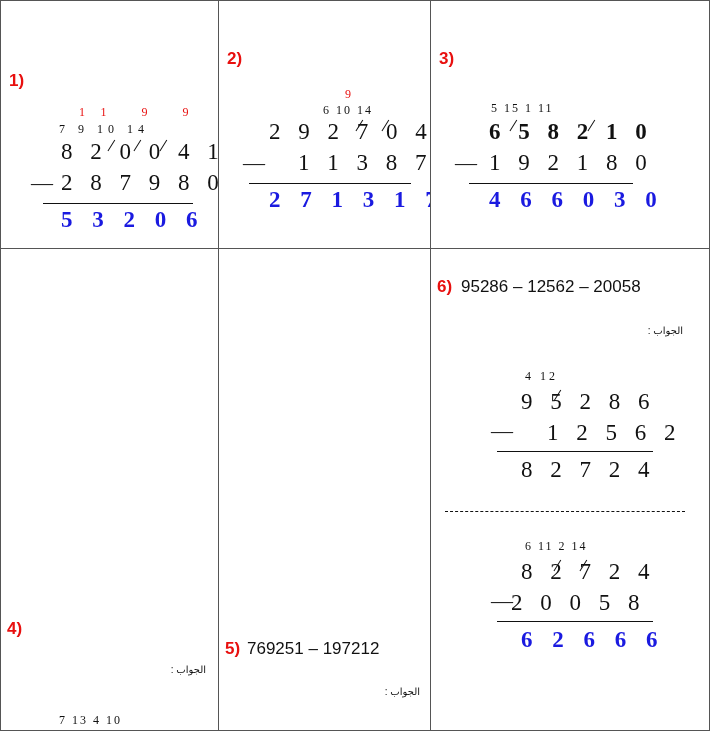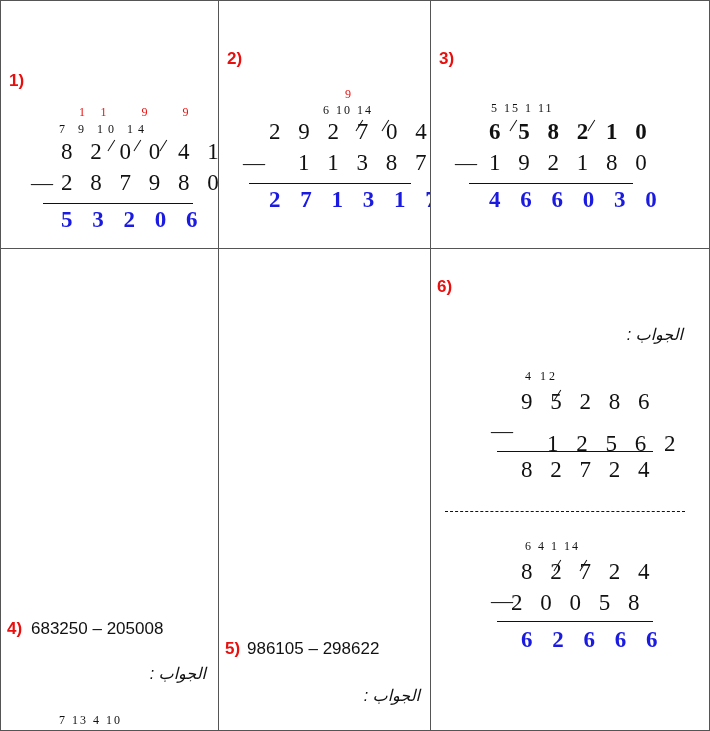--- a/index.html
+++ b/index.html
@@ -40,24 +40,23 @@
     font-size:17px;
   }
   .prompt{
     position:absolute;
     font-size:17px;
     color:#111;
     white-space:nowrap;
   }
   .answer-label{
     position:absolute;
-    font-size:16px;
+    font-size:10px;
     color:#111;
     direction:rtl;
-    font-style:italic;
   }
 
   
   .calc{
     position:absolute;
     font-family:"Liberation Serif", serif;
   }
   .row{
     position:relative;
     height:25px;
@@ -175,21 +174,20 @@
         </div>
         <div class="rule" style="position:absolute;left:20px;top:86px;width:164px;"></div>
         <div class="row" style="top:24px;">
           <span class="digits result" style="position:absolute;left:40px;top:0;">4 6 6 0 3 0</span>
         </div>
       </div>
     </div>
 
     <div class="cell last-row">
       <div class="qnum" style="left:6px;top:370px;">4)</div>
-      <div class="prompt" style="left:30px;top:370px;">683250  –  205008</div>
       <div class="answer-label" style="right:12px;top:415px;">الجواب :</div>
 
       <div class="calc" style="left:24px;top:464px;">
         <div class="row" style="height:16px;">
           <span class="carry" style="left:34px;top:0px;letter-spacing:2px;">7 13     4 10</span>
         </div>
         <div class="row" style="top:4px;">
           
           
           
@@ -200,21 +198,21 @@
         </div>
 
         <div class="row" style="top:22px;">
           
         </div>
       </div>
     </div>
 
     <div class="cell last-row">
       <div class="qnum" style="left:6px;top:390px;">5)</div>
-      <div class="prompt" style="left:28px;top:390px;">986105 – 298622</div>
+      <div class="prompt" style="left:28px;top:390px;">769251 – 197212</div>
       <div class="answer-label" style="right:10px;top:437px;">الجواب :</div>
 
       <div class="calc" style="left:20px;top:484px;">
         <div class="row" style="height:16px;">
           
         </div>
         <div class="row" style="top:4px;">
           
           
           
@@ -228,45 +226,46 @@
         </div>
 
         <div class="row" style="top:22px;">
           
         </div>
       </div>
     </div>
 
     <div class="cell last-col last-row">
       <div class="qnum" style="left:6px;top:28px;">6)</div>
+      <div class="prompt" style="left:30px;top:28px;">95286 – 12562 – 20058</div>
       <div class="answer-label" style="right:28px;top:76px;">الجواب :</div>
 
       <div class="calc" style="left:52px;top:120px;">
         <div class="row" style="height:16px;">
           <span class="carry" style="left:42px;top:0px;letter-spacing:3px;text-align:right;">4  12</span>
         </div>
         <div class="row" style="top:4px;">
           <span class="digits" style="position:absolute;left:38px;top:0;">9 5 2 8 6</span>
           <span class="strike" style="left:68px;top:6px;"></span>
         </div>
         <div class="row" style="top:10px;">
           <span class="minus" style="left:8px;top:-2px;">—</span>
-          <span class="digits" style="position:absolute;left:64px;top:11px;">1 2 5 6 2</span>
+          <span class="digits" style="position:absolute;left:64px;top:0;">1 2 5 6 2</span>
         </div>
         <div class="rule" style="position:absolute;left:14px;top:82px;width:156px;"></div>
         <div class="row" style="top:22px;">
           <span class="digits" style="position:absolute;left:38px;top:0;">8 2 7 2 4</span>
         </div>
       </div>
 
       <div class="dashed" style="left:14px;top:262px;width:240px;"></div>
 
       <div class="calc" style="left:52px;top:290px;">
         <div class="row" style="height:16px;">
-          <span class="carry" style="left:42px;top:0px;letter-spacing:2px;">6  4     1 14</span>
+          <span class="carry" style="left:42px;top:0px;letter-spacing:2px;">6  11     2 14</span>
         </div>
         <div class="row" style="top:4px;">
           <span class="digits" style="position:absolute;left:38px;top:0;">8 2 7 2 4</span>
           <span class="strike" style="left:68px;top:6px;"></span>
           <span class="strike" style="left:94px;top:6px;"></span>
         </div>
         <div class="row" style="top:10px;">
           <span class="minus" style="left:8px;top:-2px;">—</span>
           <span class="digits" style="position:absolute;left:28px;top:0;">2 0 0 5 8</span>
         </div>

